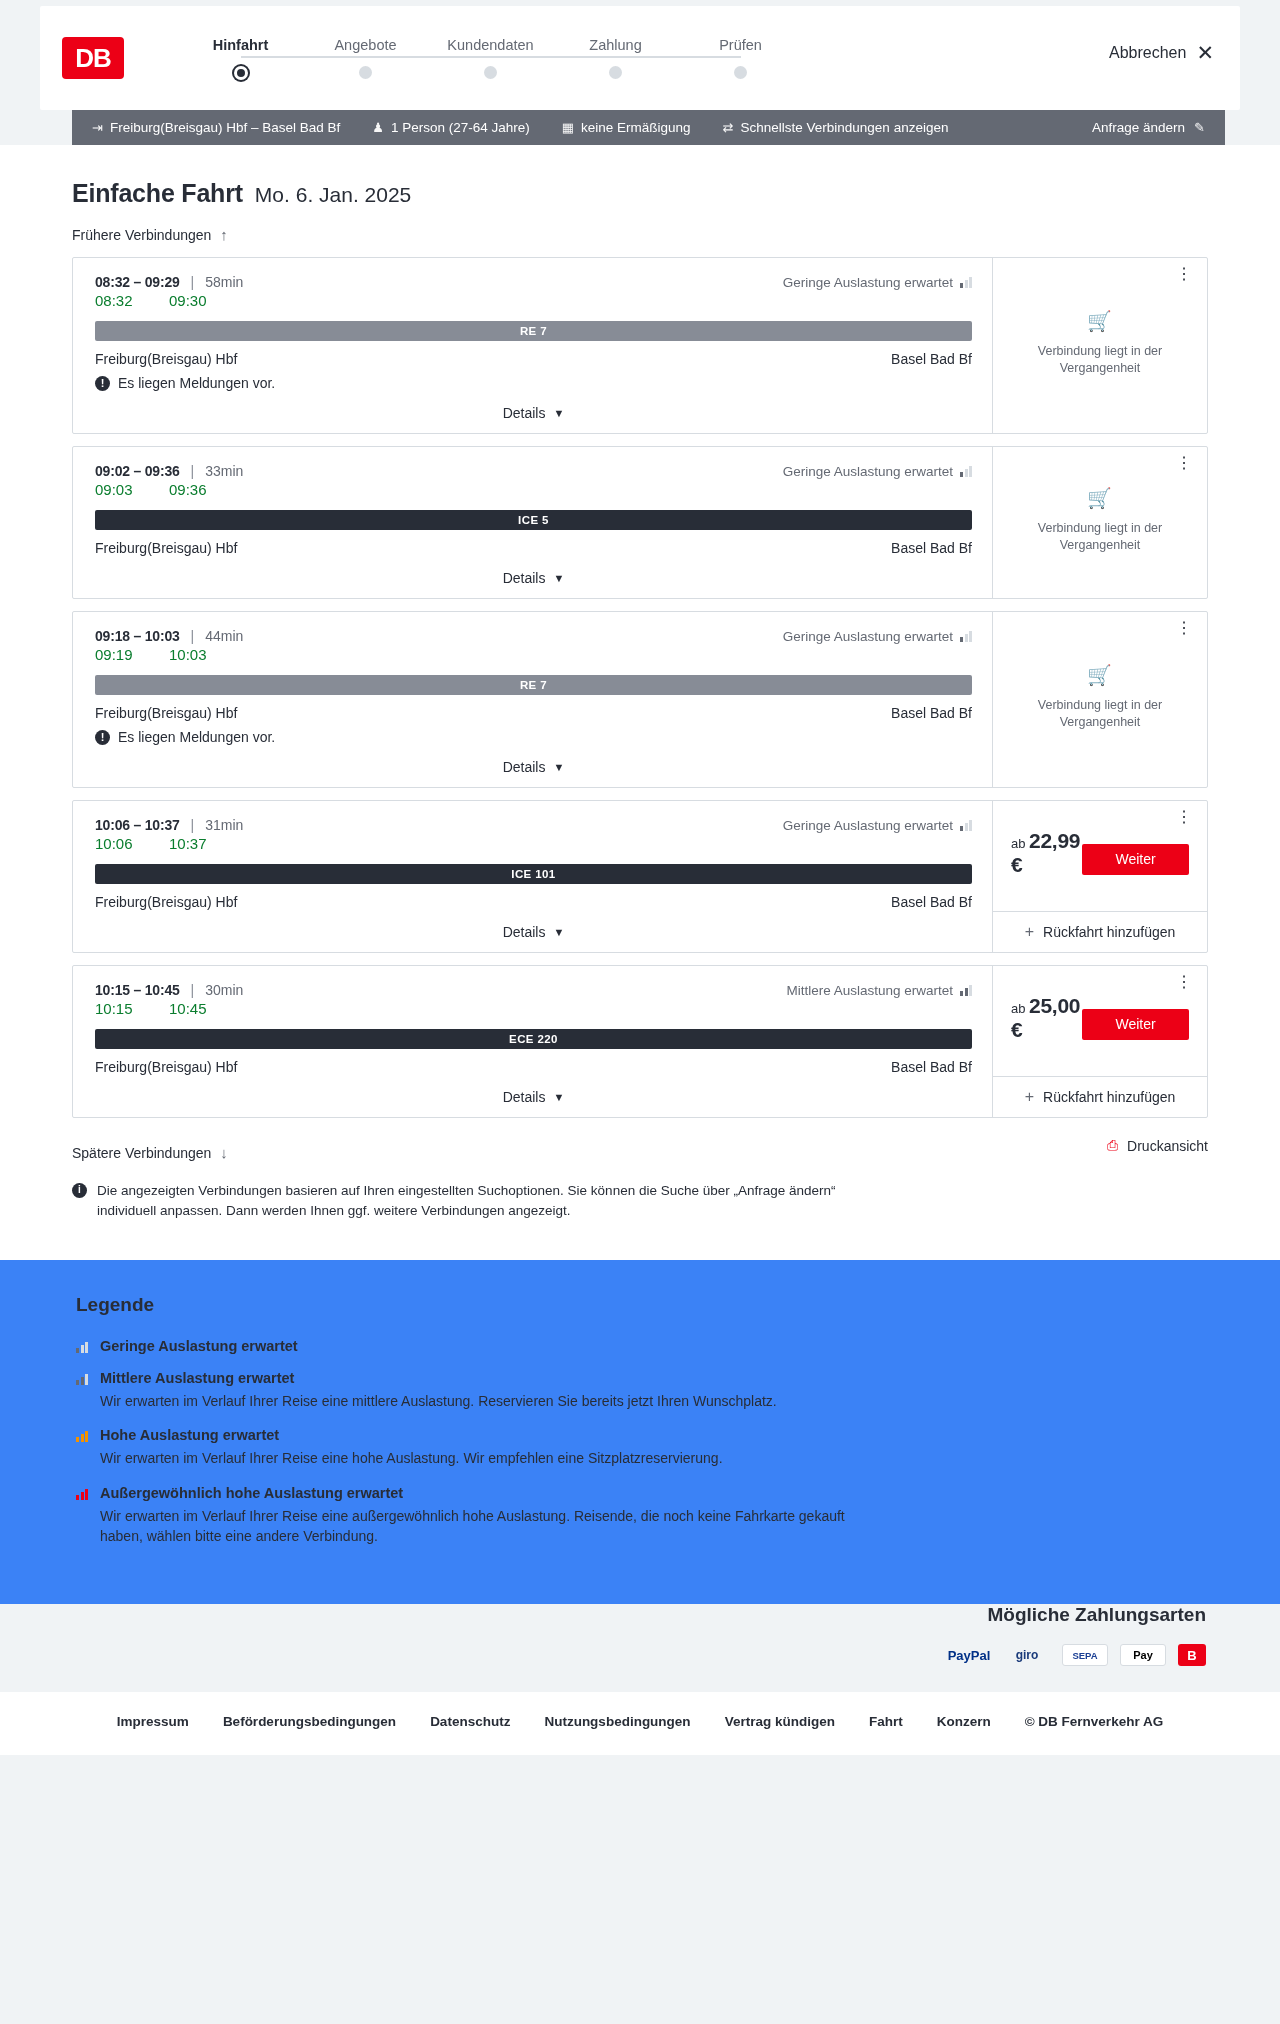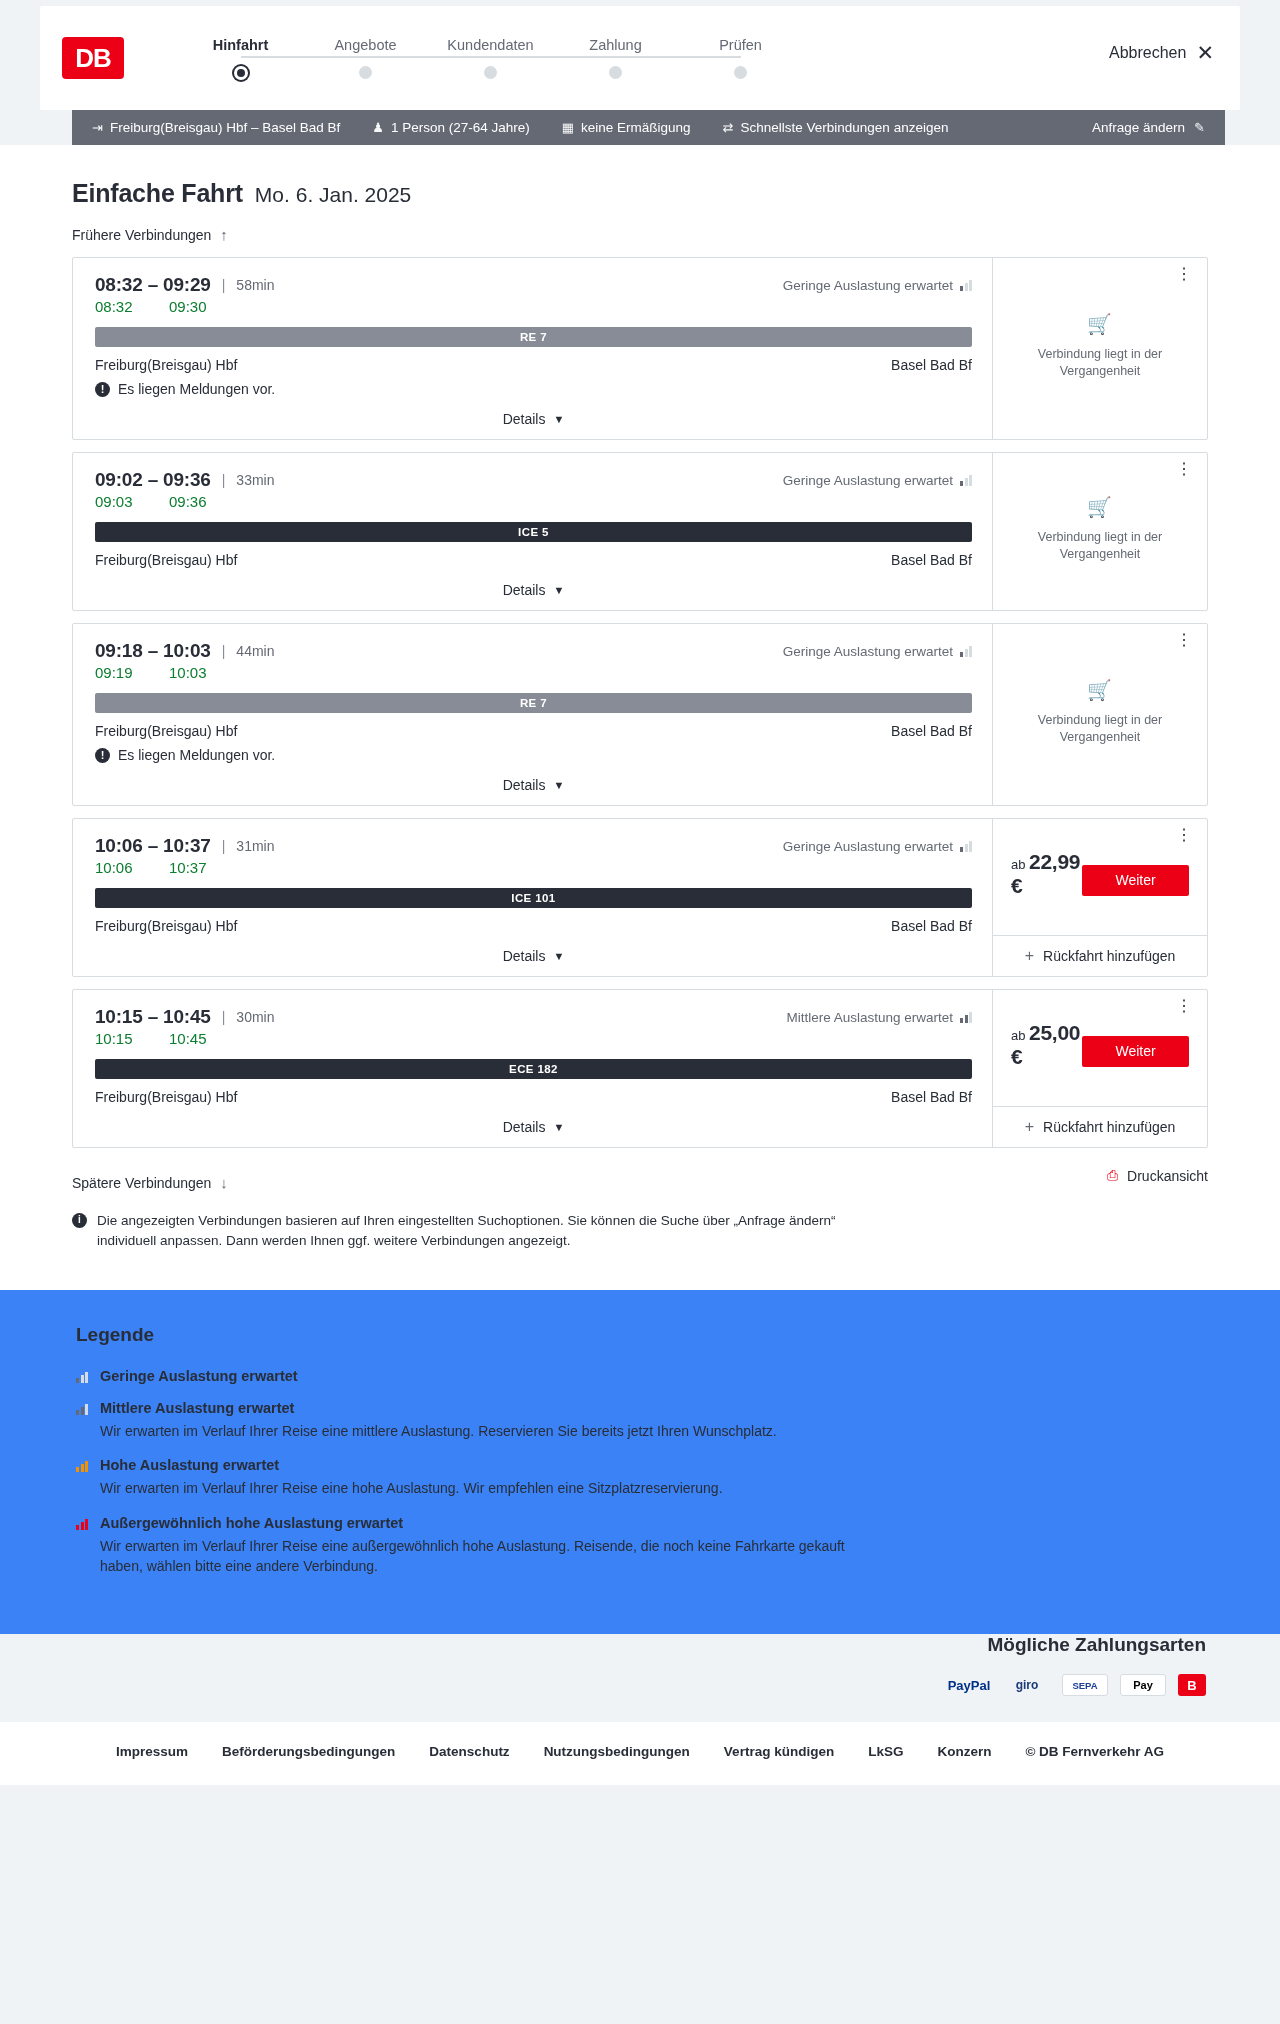--- a/index.html
+++ b/index.html
@@ -137,21 +137,21 @@
   }
   .conn-left { flex: 1 1 auto; padding: 16px 20px 10px 22px; position: relative; }
   .conn-right {
     width: 215px;
     border-left: 1px solid #d7dce1;
     position: relative;
     display: flex;
     flex-direction: column;
   }
   .row1 { display: flex; align-items: center; }
-  .times { font-size: 19px; font-weight: bold; letter-spacing: -.2px; }
+  .times { font-size: 14px; font-weight: bold; letter-spacing: -.2px; }
   .sep { color: #878c96; margin: 0 11px; font-size: 14px; }
   .dur { font-size: 14px; color: #646973; }
   .occup {
     margin-left: auto;
     font-size: 13.5px;
     color: #646973;
     display: flex; align-items: center; gap: 7px;
   }
   .bars { display: inline-flex; align-items: flex-end; gap: 1.5px; height: 12px; }
   .bars i { width: 3px; display: block; background: #d7dce1; }
@@ -561,21 +561,21 @@
                   <i class="b1"></i>
                   <i class="b2"></i>
                   <i class="b3"></i>
                 </span>
             </span>
           </div>
           <div class="row2">
             <span class="t2">10:15</span>
             <span class="t2">10:45</span>
           </div>
-          <div class="trainbar ice">ECE 182</div>
+          <div class="trainbar ice">ECE 220</div>
           <div class="row3">
             <span>Freiburg(Breisgau) Hbf</span>
             <span>Basel Bad Bf</span>
           </div>
           <div class="details">
             <span>Details</span>
             <span class="chev">▼</span>
           </div>
         </div>
         <div class="conn-right">
@@ -678,19 +678,19 @@
     </div>
   </div>
 
   <div class="footer">
     <div class="footer-links">
       <span>Impressum</span>
       <span>Beförderungsbedingungen</span>
       <span>Datenschutz</span>
       <span>Nutzungsbedingungen</span>
       <span>Vertrag kündigen</span>
-      <span>LkSG</span>
+      <span>Fahrt</span>
       <span>Konzern</span>
       <span class="copy">© DB Fernverkehr AG</span>
     </div>
   </div>
 
 </div>
 
 </body></html>

